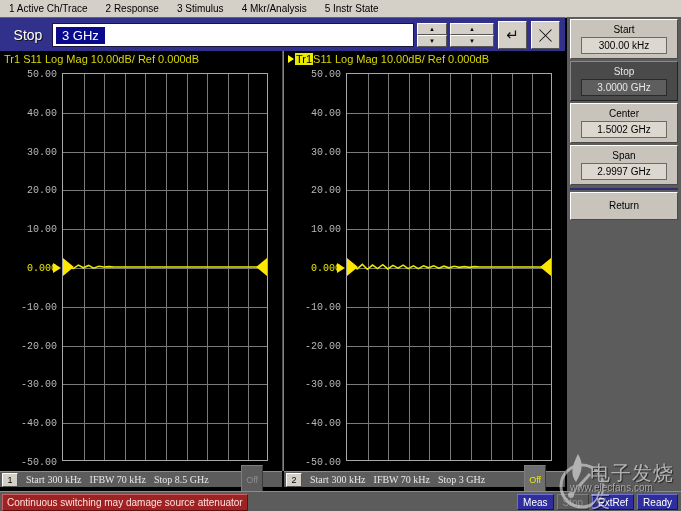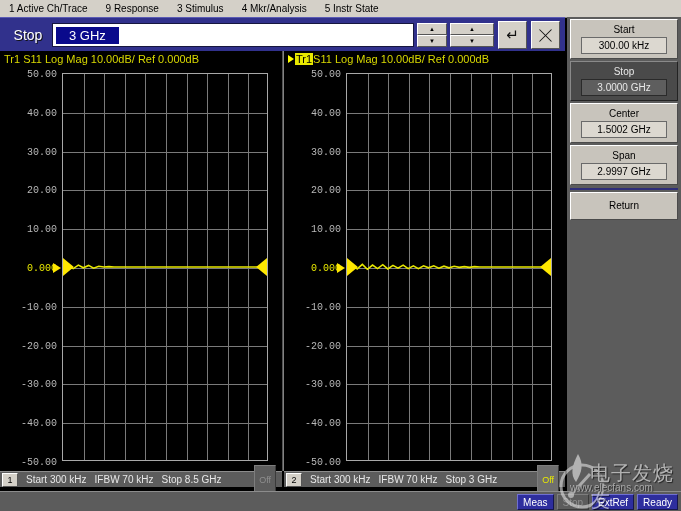--- a/index.html
+++ b/index.html
@@ -34,21 +34,21 @@
     display:flex;align-items:center;justify-content:center;
     text-shadow:1px 1px 0 #111;
   }
   .entry-field{
     flex:1;height:22px;margin-left:2px;background:#fff;
     border:1px solid #16163f;
     display:flex;align-items:center;
   }
   .entry-value{
     background:#0a0a8c;color:#fff;font-size:13px;
-    padding:1px 13px;margin-left:3px;white-space:nowrap;
+    padding:1px 6px;margin-left:3px;white-space:nowrap;
   }
   .spin{
     width:30px;height:24px;margin-left:3px;
     display:flex;flex-direction:column;
   }
   .spin.wide{width:44px;}
   .spin div{
     flex:1;background:#d4d0c8;border:1px solid #fff;
     border-right-color:#555;border-bottom-color:#555;
     display:flex;align-items:center;justify-content:center;
@@ -113,23 +113,23 @@
     border-top:1px solid #8c8c8c;
     display:flex;align-items:center;font-size:10px;color:#e8e8e8;
   }
   .chstatus.left{left:0;top:471px;width:282px;}
   .chstatus.right{left:284px;top:471px;width:281px;}
   .chnum{
     width:14px;height:12px;margin-left:2px;background:#d4d0c8;color:#000;
     display:flex;align-items:center;justify-content:center;font-size:9px;
     border:1px solid #fff;border-right-color:#555;border-bottom-color:#555;
   }
-  .chitem{margin-left:8px;white-space:nowrap;}
+  .chitem{margin-left:8px;white-space:nowrap;font-family:Liberation Serif, serif;}
   .offbadge{
-    margin-left:auto;margin-right:6px;padding:8px 4px;height:12px;
+    margin-left:auto;margin-right:19px;padding:8px 4px;height:12px;
     display:flex;align-items:center;font-size:9px;
     background:#5c5c5c;color:#8e8e8e;
     border:1px solid #7d7d7d;border-right-color:#3a3a3a;border-bottom-color:#3a3a3a;
   }
   .offbadge.active{background:#6f6f6f;color:#e8e800;}
 
   
   .sidebar{
     position:absolute;left:567px;top:17px;width:114px;height:474px;
     background:#5c5c5c;
@@ -193,21 +193,21 @@
     letter-spacing:0px;text-shadow:1px 1px 1px #000;
   }
 </style>
 </head>
 <body>
 
 <div id="app">
 
   <div class="menubar" id="menubar">
       <div class="mi">1 Active Ch/Trace</div>
-      <div class="mi">9 Response</div>
+      <div class="mi">2 Response</div>
       <div class="mi">3 Stimulus</div>
       <div class="mi">4 Mkr/Analysis</div>
       <div class="mi">5 Instr State</div>
     </div>
 
   <div class="entrybar">
     <div class="entry-label">Stop</div>
     <div class="entry-field">
       <span class="entry-value">3 GHz</span>
     </div>
@@ -364,20 +364,21 @@
     </div>
 
     <div class="sk-sep"></div>
 
     <div class="sk plain">
       <div class="sk-label">Return</div>
     </div>
   </div>
 
   <div class="warnbar">
+    <div class="warn">Continuous switching may damage source attenuator</div>
     <div class="statgrp" id="statgrp">
         <div class="stat">Meas</div>
         <div class="stat off">Stop</div>
         <div class="stat">ExtRef</div>
         <div class="stat">Ready</div>
       </div>
   </div>
 
   <div class="watermark">
     <svg width="60" height="58" viewBox="0 0 60 58" style="position:absolute;left:0;top:0;">

